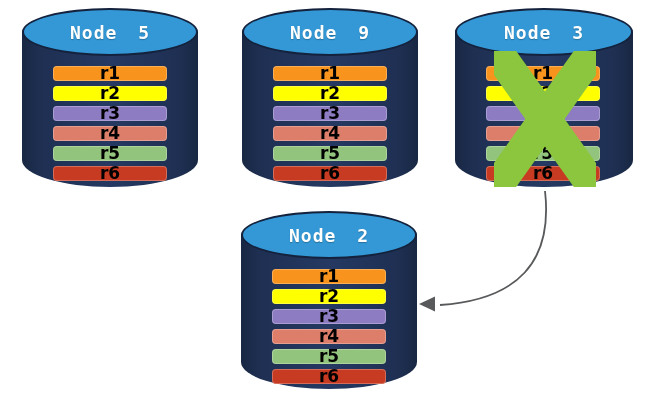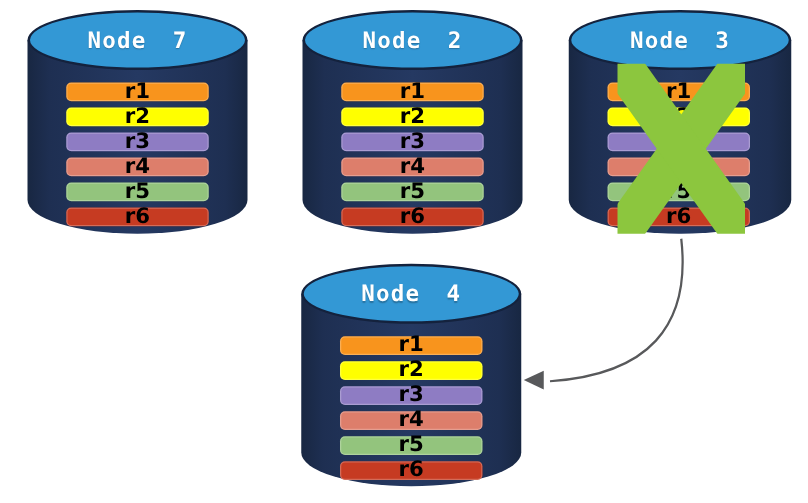--- a/index.html
+++ b/index.html
@@ -69,36 +69,36 @@
   .arrow-layer { position: absolute; left: 410px; top: 180px; width: 180px; height: 140px; z-index: 4; pointer-events: none; }
 </style>
 </head>
 <body>
 
 <div class="canvas">
 
   <div class="node" style="left:22px; top:8px;">
     <div class="cyl-body"></div>
     <div class="cyl-top">
-      <span class="node-label">Node 7</span>
+      <span class="node-label">Node 5</span>
     </div>
     <div class="bars">
       <div class="bar" style="background: rgb(248, 148, 29);">r1</div>
       <div class="bar" style="background: rgb(255, 255, 0);">r2</div>
       <div class="bar" style="background: rgb(142, 124, 195);">r3</div>
       <div class="bar" style="background: rgb(221, 126, 107);">r4</div>
       <div class="bar" style="background: rgb(147, 196, 125);">r5</div>
       <div class="bar" style="background: rgb(198, 59, 34);">r6</div>
     </div>
   </div>
 
   <div class="node" style="left:242px; top:8px;">
     <div class="cyl-body"></div>
     <div class="cyl-top">
-      <span class="node-label">Node 2</span>
+      <span class="node-label">Node 9</span>
     </div>
     <div class="bars">
       <div class="bar" style="background: rgb(248, 148, 29);">r1</div>
       <div class="bar" style="background: rgb(255, 255, 0);">r2</div>
       <div class="bar" style="background: rgb(142, 124, 195);">r3</div>
       <div class="bar" style="background: rgb(221, 126, 107);">r4</div>
       <div class="bar" style="background: rgb(147, 196, 125);">r5</div>
       <div class="bar" style="background: rgb(198, 59, 34);">r6</div>
     </div>
   </div>
@@ -120,21 +120,21 @@
       <g style="fill:var(--x)">
         <rect x="35" y="-18" width="32" height="172" transform="rotate(35.5 51 68)"></rect>
         <rect x="35" y="-18" width="32" height="172" transform="rotate(-35.5 51 68)"></rect>
       </g>
     </svg>
   </div>
 
   <div class="node" style="left:241px; top:211px; height:178px;">
     <div class="cyl-body"></div>
     <div class="cyl-top">
-      <span class="node-label">Node 4</span>
+      <span class="node-label">Node 2</span>
     </div>
     <div class="bars">
       <div class="bar" style="background: rgb(248, 148, 29);">r1</div>
       <div class="bar" style="background: rgb(255, 255, 0);">r2</div>
       <div class="bar" style="background: rgb(142, 124, 195);">r3</div>
       <div class="bar" style="background: rgb(221, 126, 107);">r4</div>
       <div class="bar" style="background: rgb(147, 196, 125);">r5</div>
       <div class="bar" style="background: rgb(198, 59, 34);">r6</div>
     </div>
   </div>

